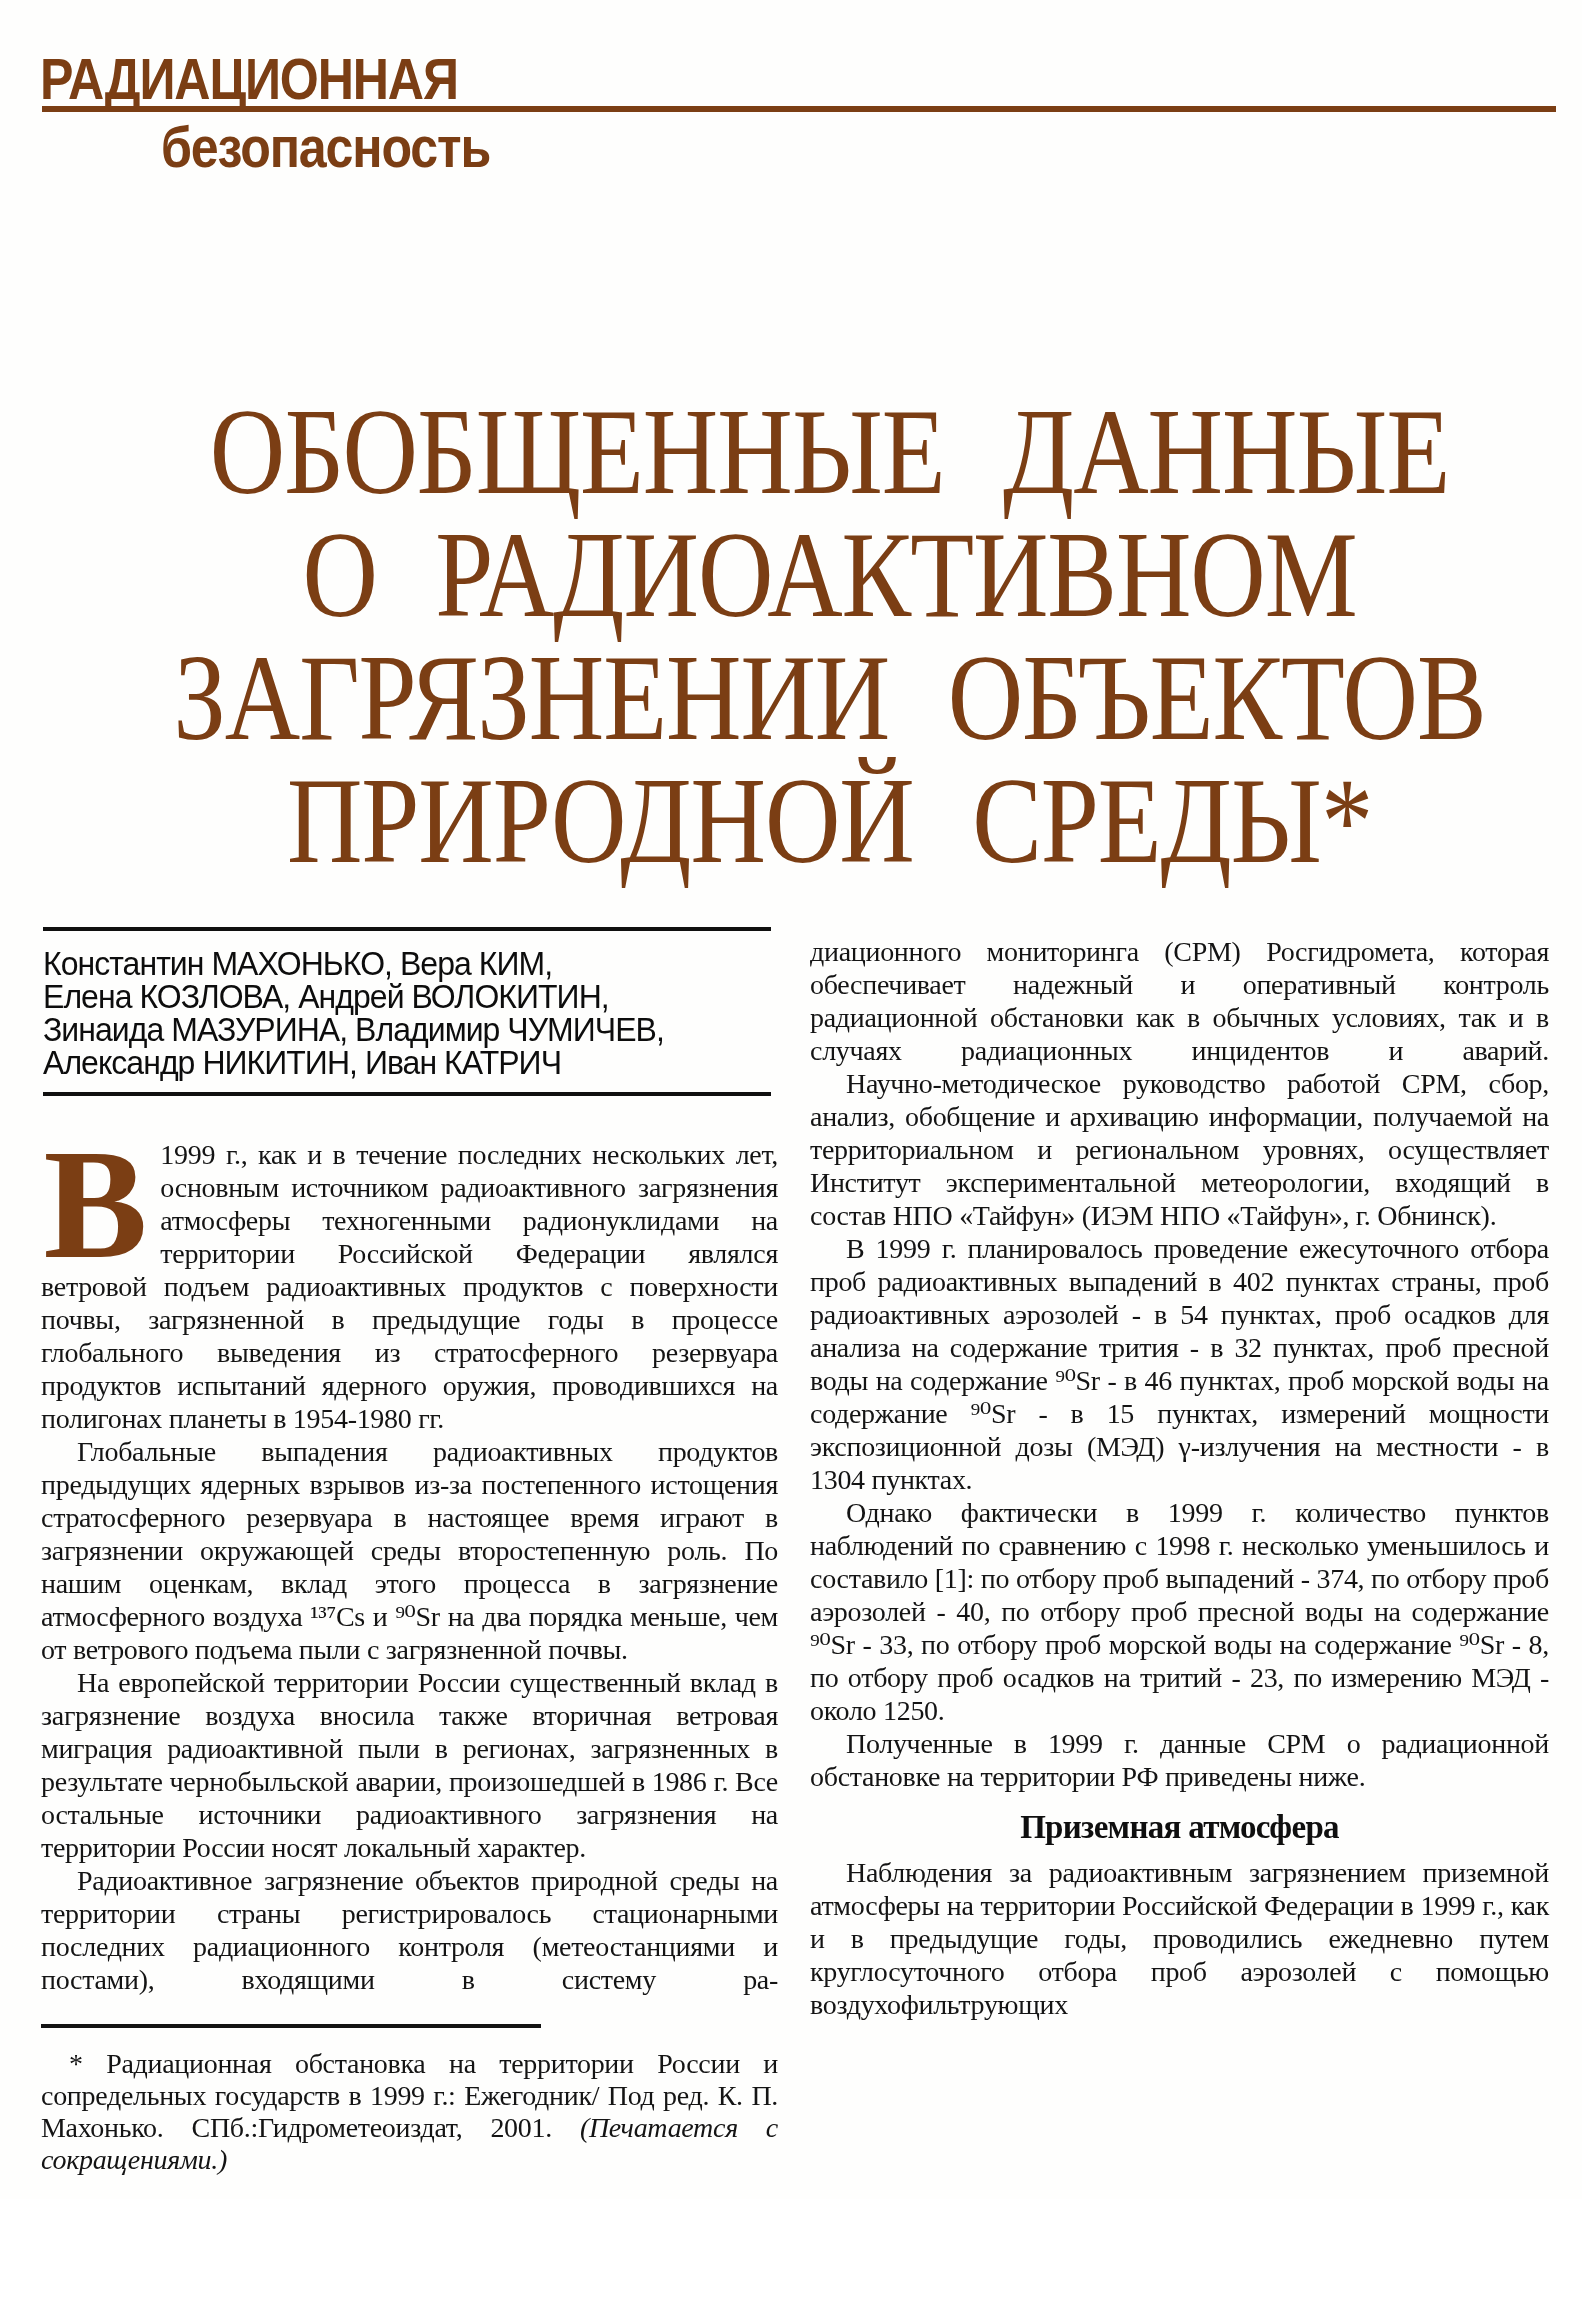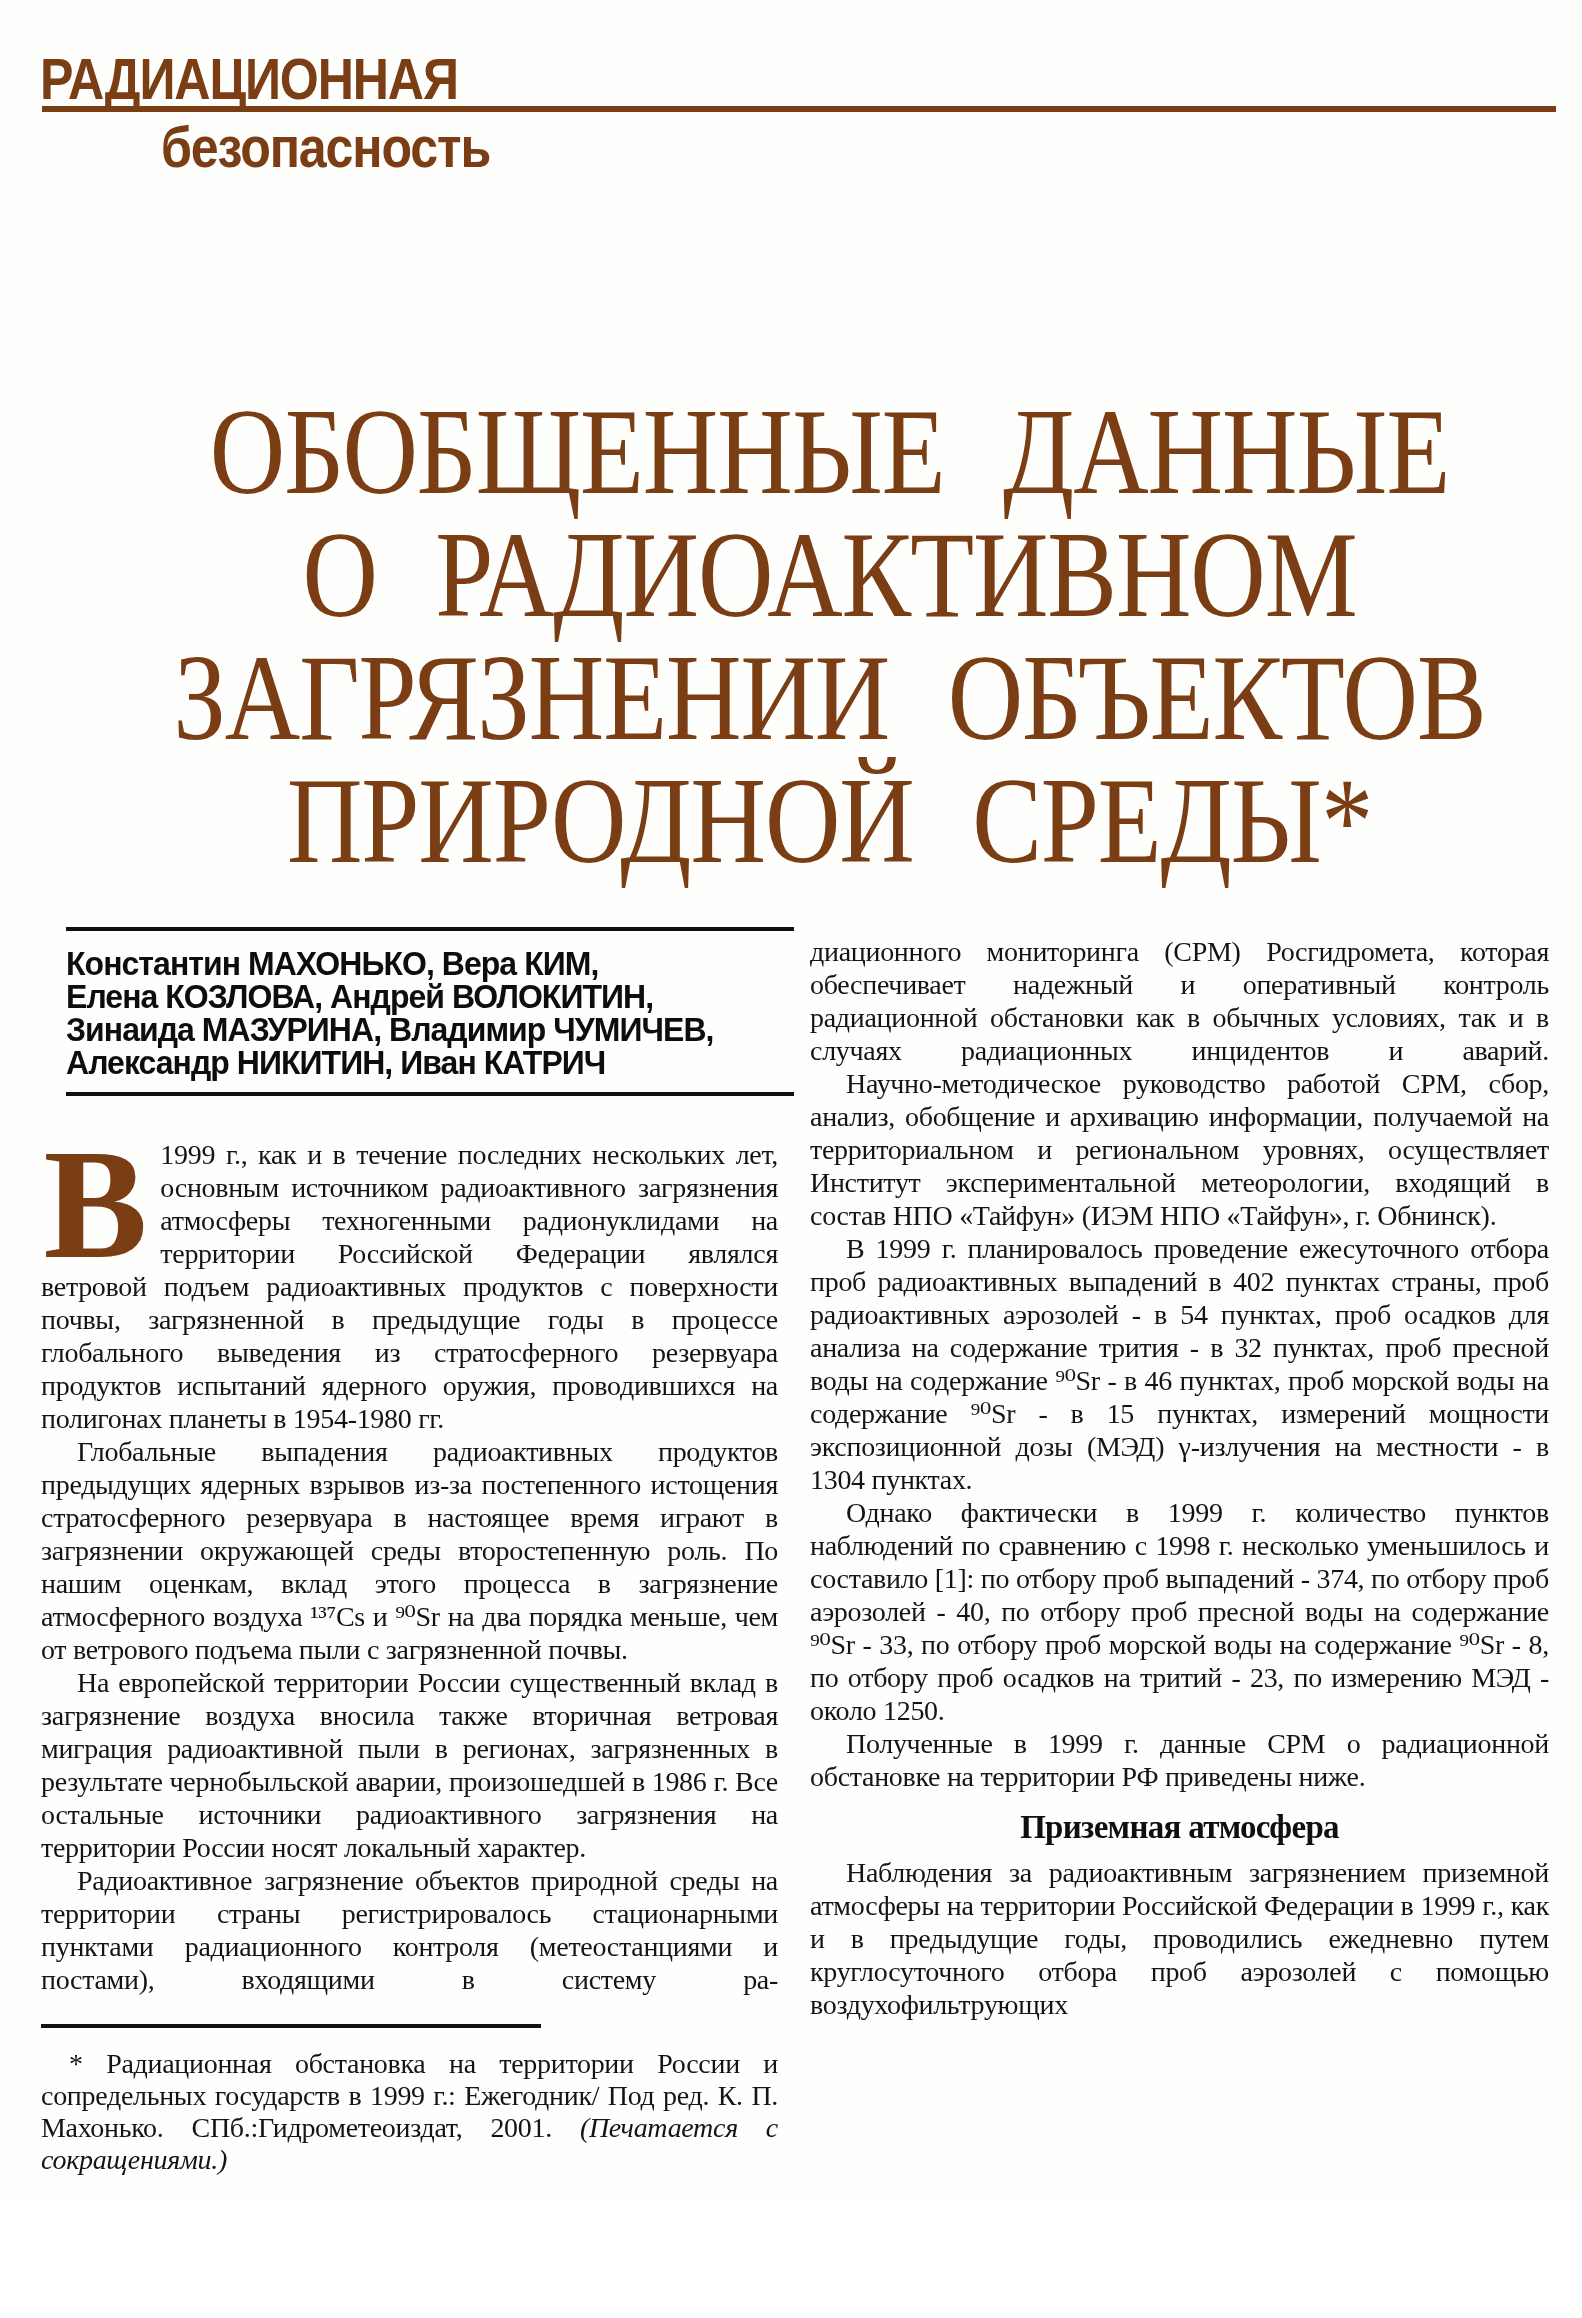--- a/index.html
+++ b/index.html
@@ -39,25 +39,25 @@
   .title{
     position:absolute;left:0;top:390px;width:1583px;margin:0;
     text-align:center;color:var(--accent);
     font-weight:normal;font-size:123px;line-height:123px;
     word-spacing:.32em;letter-spacing:-1.3px;padding-left:38px;
   }
   .title-line{display:block;transform:scaleX(.85);transform-origin:center;white-space:nowrap;}
 
   
   .authors{
-    position:absolute;left:66px;top:927px;width:728px;
+    position:absolute;left:43px;top:927px;width:728px;
     border-top:4.6px solid #101010;border-bottom:4.6px solid #101010;
     padding:16px 0 13px 0;
     font-family:"Liberation Sans","DejaVu Sans",sans-serif;
-    font-weight:bold;font-size:34px;line-height:33px;
+    font-weight:normal;font-size:34px;line-height:33px;
     letter-spacing:-1px;color:#0d0d0d;
   }
   .author-line{transform:scaleX(.94);transform-origin:left;white-space:nowrap;}
 
   
   .col{
     position:absolute;
     font-size:28px;line-height:33px;
     text-align:justify;
     letter-spacing:-0.3px;
@@ -140,21 +140,21 @@
     <div class="author-line">Зинаида МАЗУРИНА, Владимир ЧУМИЧЕВ,</div>
     <div class="author-line">Александр НИКИТИН, Иван КАТРИЧ</div>
   </div>
 
   <section class="col col-left">
     <p class="body-p">
       <span class="dropcap">В</span><span>1999 г., как и в течение последних нескольких лет, основным источником радиоактивного загрязнения атмосферы техногенными радионуклидами на территории Российской Федерации являлся ветровой подъем радиоактивных продуктов с поверхности почвы, загрязненной в предыдущие годы в процессе глобального выведения из стратосферного резервуара продуктов испытаний ядерного оружия, проводившихся на полигонах планеты в 1954-1980 гг.</span>
     </p>
     <p class="body-p indent">Глобальные выпадения радиоактивных продуктов предыдущих ядерных взрывов из-за постепенного истощения стратосферного резервуара в настоящее время играют в загрязнении окружающей среды второстепенную роль. По нашим оценкам, вклад этого процесса в загрязнение атмосферного воздуха ¹³⁷Cs и ⁹⁰Sr на два порядка меньше, чем от ветрового подъема пыли с загрязненной почвы.</p>
     <p class="body-p indent">На европейской территории России существенный вклад в загрязнение воздуха вносила также вторичная ветровая миграция радиоактивной пыли в регионах, загрязненных в результате чернобыльской аварии, произошедшей в 1986 г. Все остальные источники радиоактивного загрязнения на территории России носят локальный характер.</p>
-    <p class="body-p indent p-continues">Радиоактивное загрязнение объектов природной среды на территории страны регистрировалось стационарными пунктами радиационного контроля (метеостанциями и постами), входящими в систему ра-</p>
+    <p class="body-p indent p-continues">Радиоактивное загрязнение объектов природной среды на территории страны регистрировалось стационарными последних радиационного контроля (метеостанциями и постами), входящими в систему ра-</p>
 
     <div class="footnote">
       <div class="footnote-rule"></div>
       <p class="footnote-text">
         <span>* Радиационная обстановка на территории России и сопредельных государств в 1999 г.: Ежегодник/ Под ред. К. П. Махонько. СПб.:Гидрометеоиздат, 2001.</span>
         <span class="it">(Печатается с сокращениями.)</span>
       </p>
     </div>
   </section>
 

